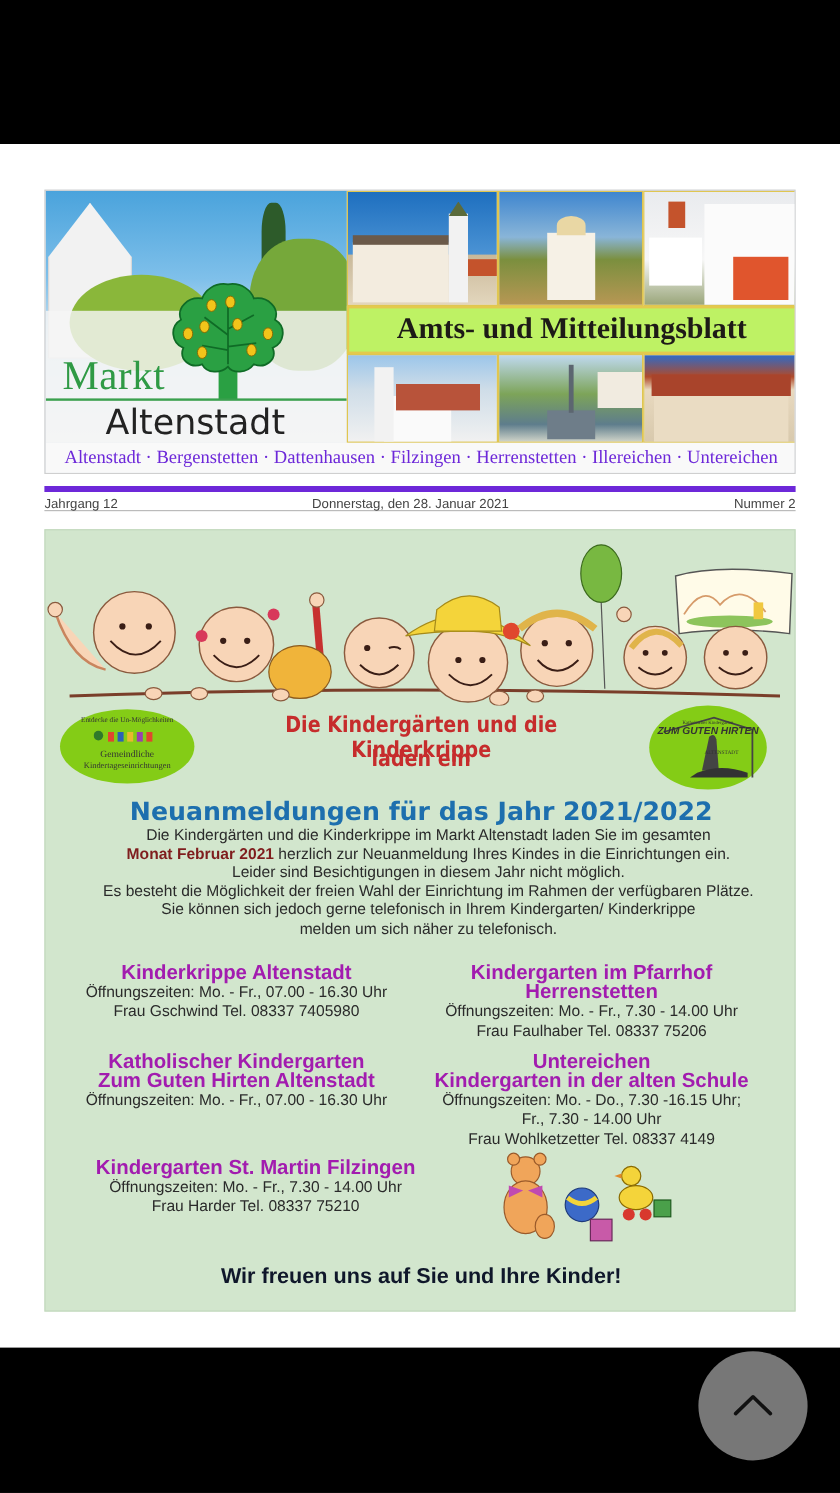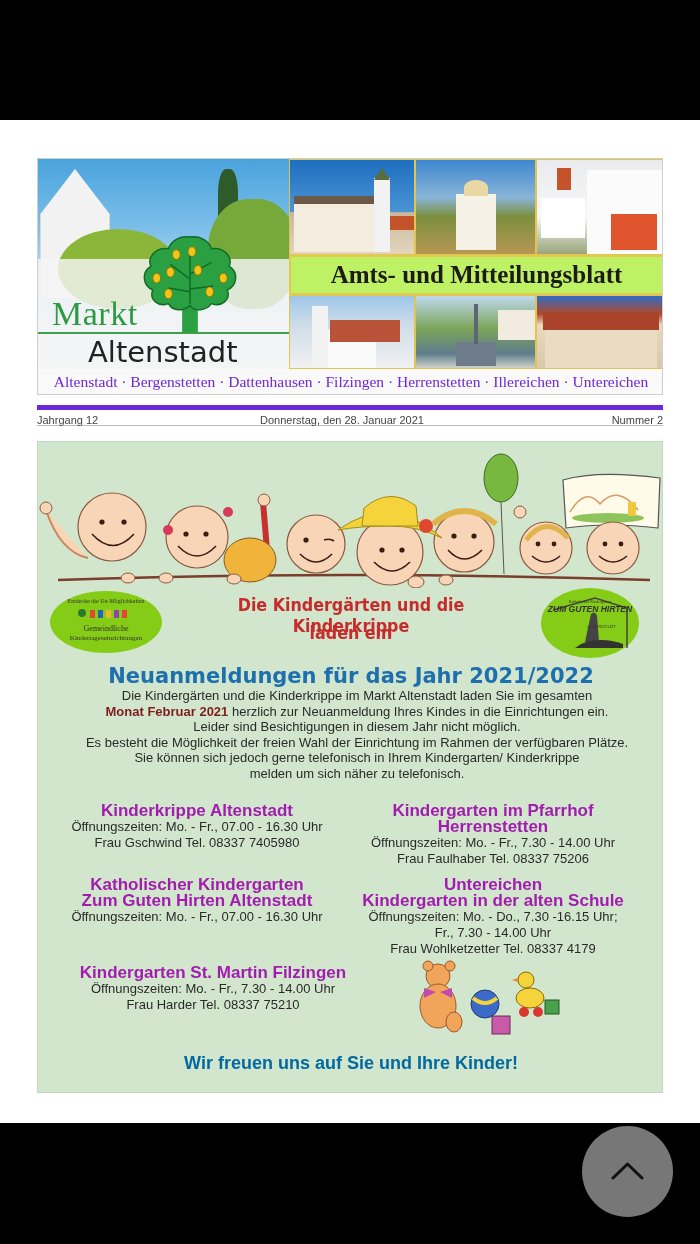--- a/index.html
+++ b/index.html
@@ -64,21 +64,21 @@
 
   .entry { position: absolute; text-align: center; font-size: 13px; line-height: 16px; color: #2a2a2a; }
   .entry .name { color: #a21caf; font-weight: bold; font-size: 17px; }
   .e1 { left: 24px; width: 270px; top: 361px; }
   .e2 { left: 312px; width: 286px; top: 361px; }
   .e3 { left: 24px; width: 270px; top: 435px; }
   .e4 { left: 312px; width: 286px; top: 435px; }
   .e5 { left: 40px; width: 270px; top: 523px; }
 
   .toys { position: absolute; left: 372px; top: 516px; width: 150px; height: 80px; }
-  .closing { position: absolute; left: 0; width: 626px; top: 611px; text-align: center; font-weight: bold; font-size: 18px; color: #0369a1; }
+  .closing { position: absolute; left: 0; width: 626px; top: 611px; text-align: center; font-weight: bold; font-size: 18px; color: #0f172a; }
 
   
   .scroll-top { position: absolute; left: 582px; top: 1126px; width: 91px; height: 91px; border-radius: 50%; background: #777; }
   .scroll-top svg { position: absolute; left: 29px; top: 34px; }
 </style>
 </head>
 <body>
 
 <div class="page">
 
@@ -282,21 +282,21 @@
       <div class="name">Katholischer Kindergarten</div>
       <div class="name">Zum Guten Hirten Altenstadt</div>
       <div>Öffnungszeiten: Mo. - Fr., 07.00 - 16.30 Uhr</div>
     </div>
 
     <div class="entry e4">
       <div class="name">Untereichen</div>
       <div class="name">Kindergarten in der alten Schule</div>
       <div>Öffnungszeiten: Mo. - Do., 7.30 -16.15 Uhr;</div>
       <div>Fr., 7.30 - 14.00 Uhr</div>
-      <div>Frau Wohlketzetter Tel. 08337 4179</div>
+      <div>Frau Wohlketzetter Tel. 08337 4149</div>
     </div>
 
     <div class="entry e5">
       <div class="name">Kindergarten St. Martin Filzingen</div>
       <div>Öffnungszeiten: Mo. - Fr., 7.30 - 14.00 Uhr</div>
       <div>Frau Harder Tel. 08337 75210</div>
     </div>
 
     <svg class="toys" viewBox="0 0 150 80">
 

